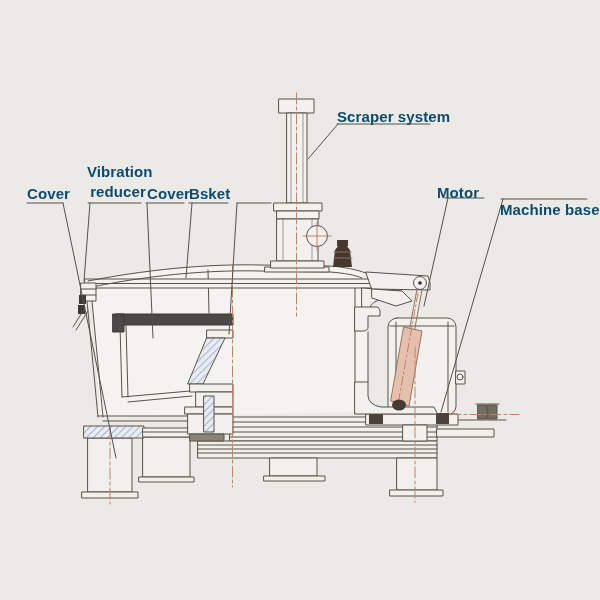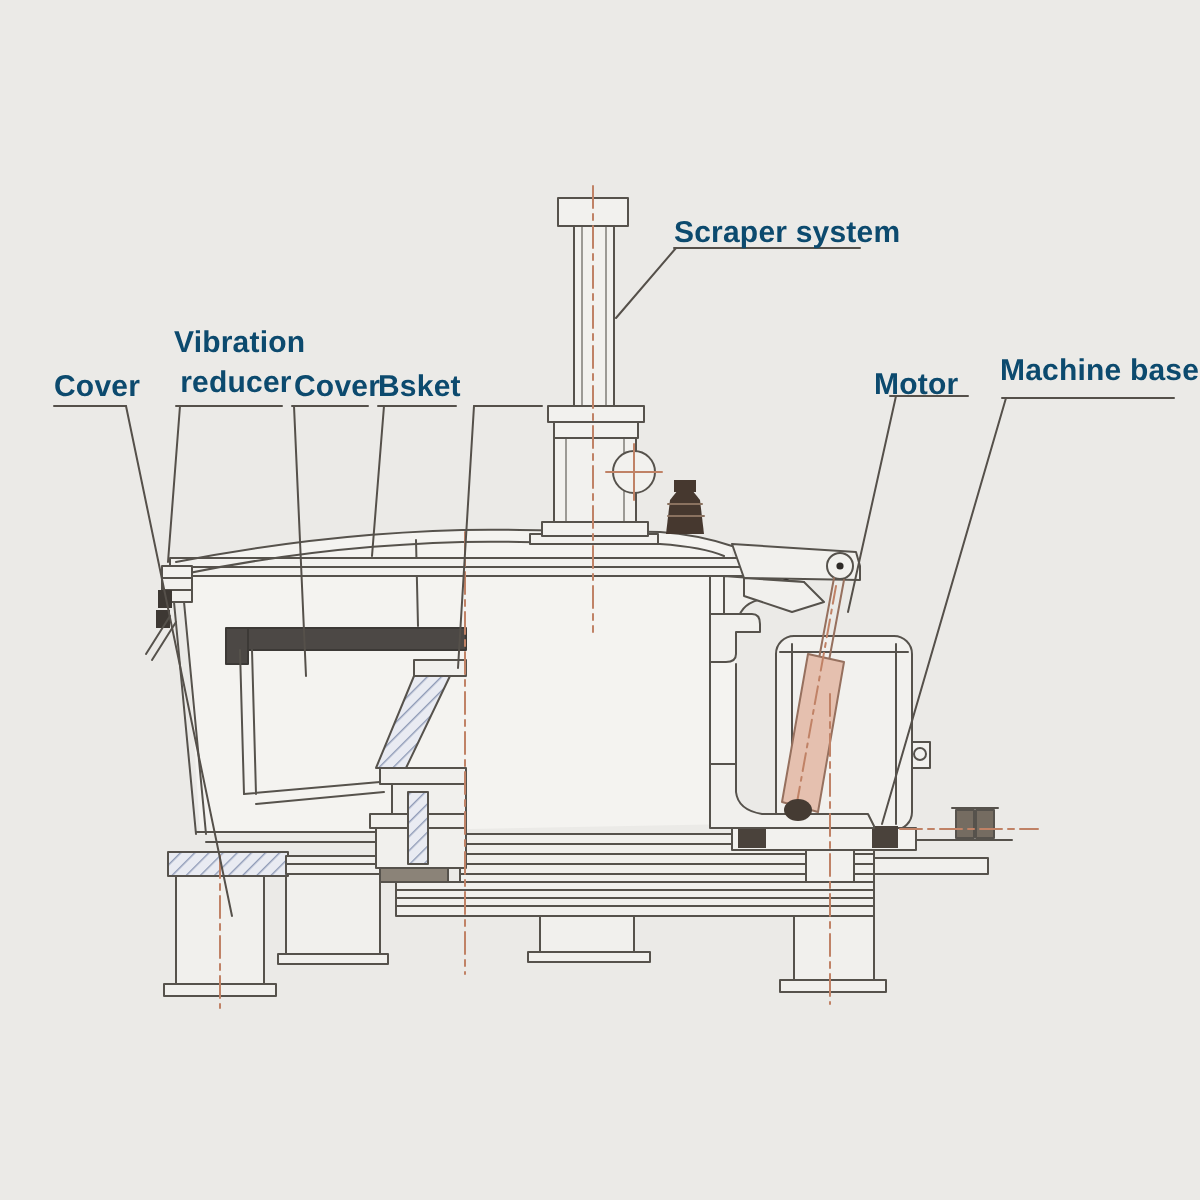--- a/index.html
+++ b/index.html
@@ -226,15 +226,15 @@
 
 <div class="lbl" style="left:147px;top:184px">Cover</div>
 
 <div class="lbl" style="left:189px;top:184px">Bsket</div>
 
 
 <div class="lbl" style="left:337px;top:107px">Scraper system</div>
 
 <div class="lbl" style="left:437px;top:183px">Motor</div>
 
-<div class="lbl" style="left:500px;top:176px">Machine base</div>
+<div class="lbl" style="left:500px;top:200px">Machine base</div>
 
 </div>
 
 </body></html>

